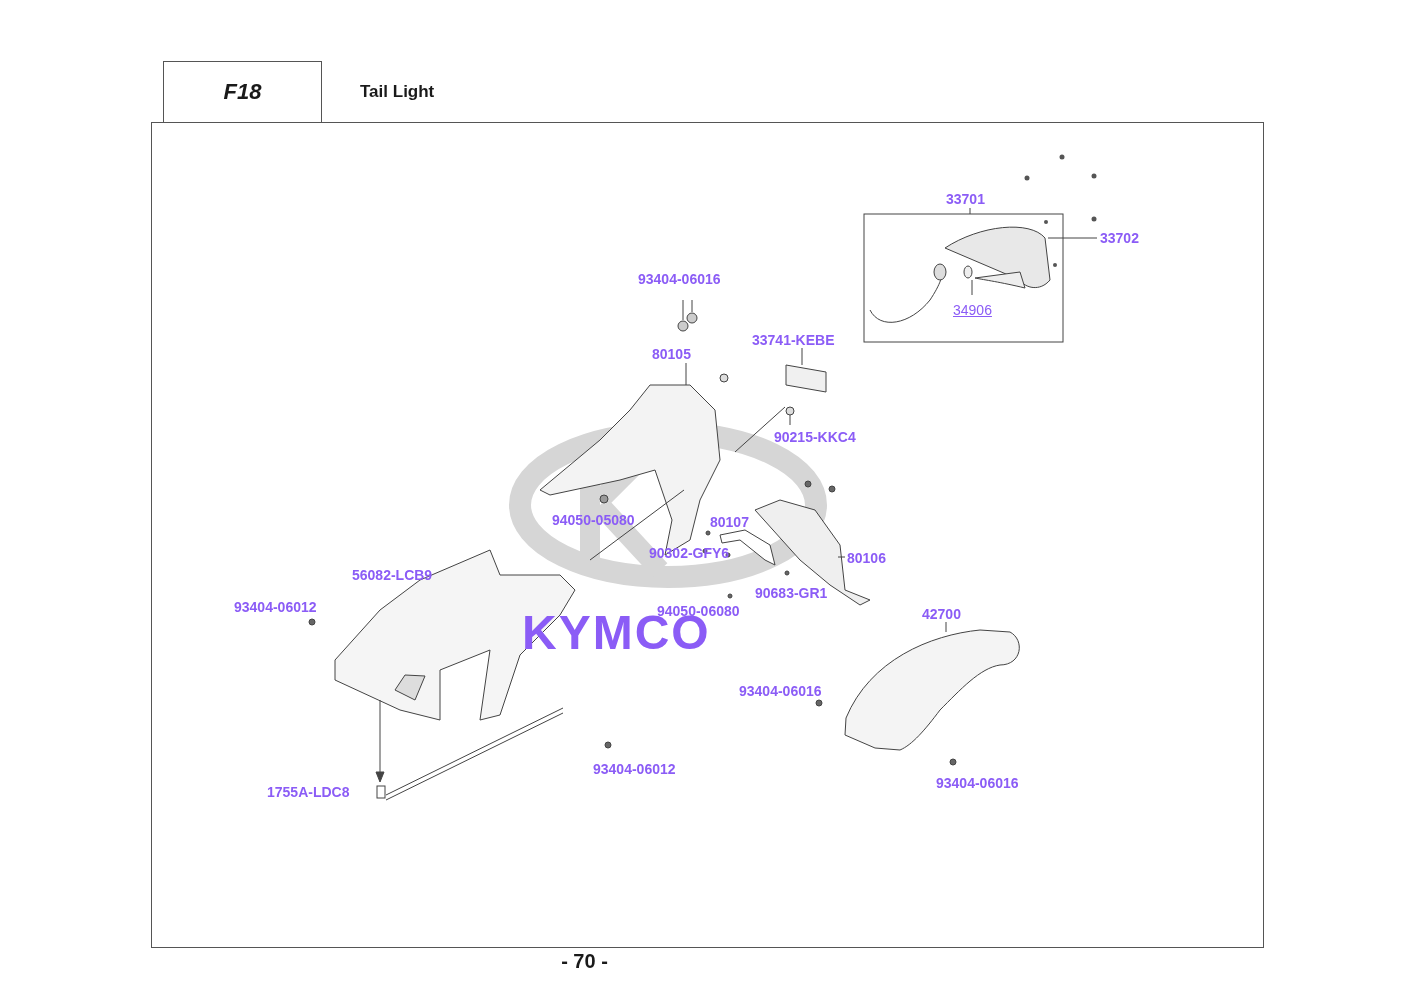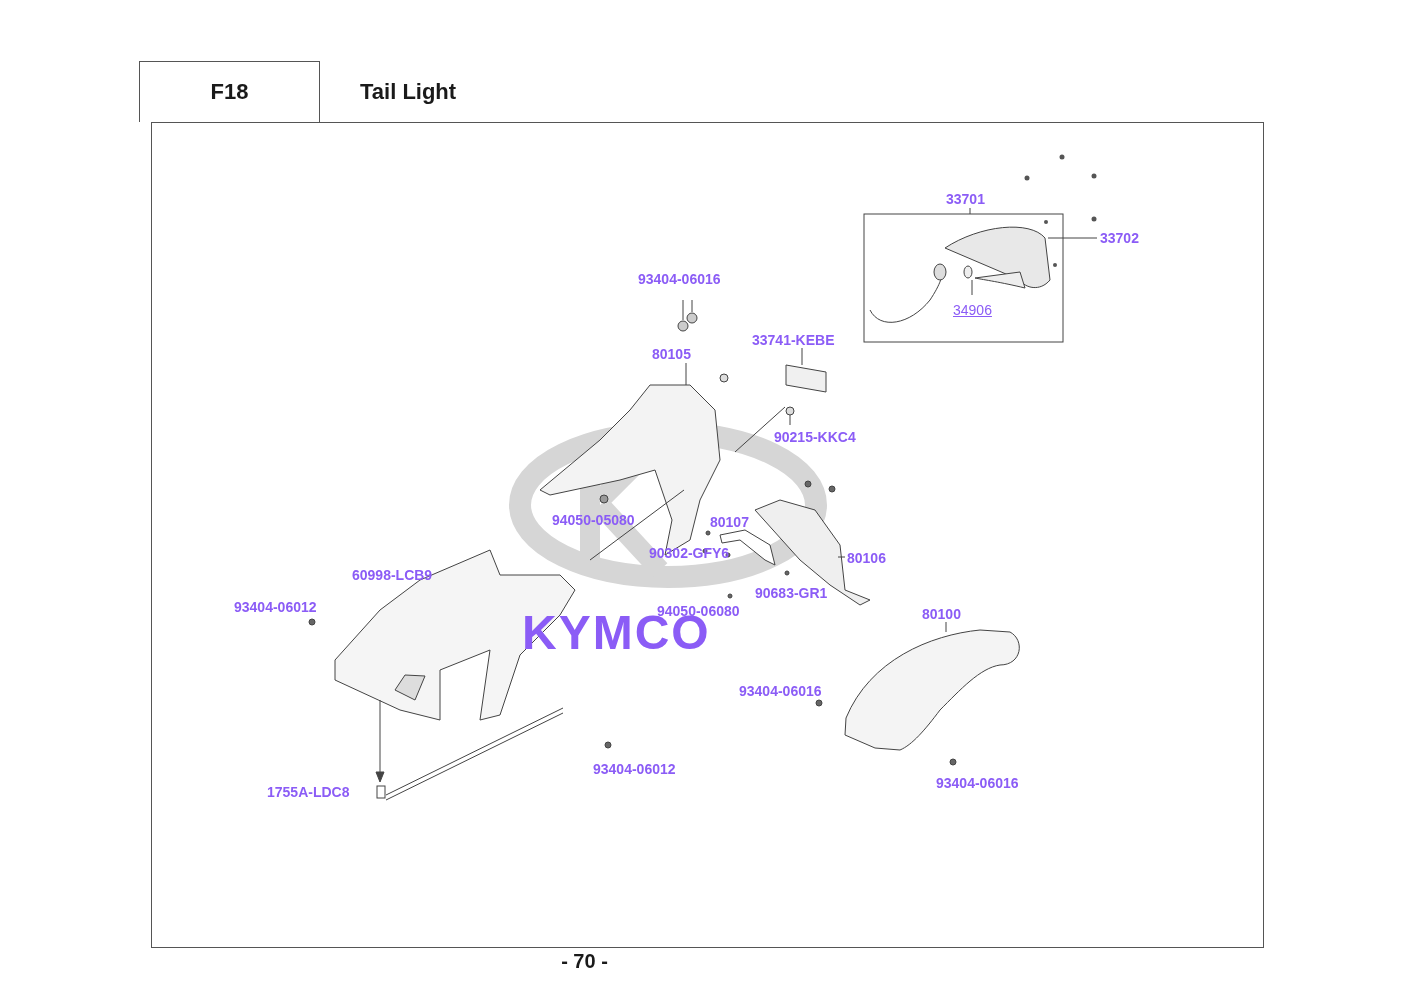--- a/index.html
+++ b/index.html
@@ -1,23 +1,23 @@
 <!DOCTYPE html>
 <html><head>
 <meta charset="utf-8">
 <style>
   html, body { margin:0; padding:0; background:#ffffff; }
   body { width:1415px; height:1000px; position:relative; overflow:hidden;
          font-family:"Liberation Sans", sans-serif; color:#1a1a1a; }
-  .hdr-code { position:absolute; left:139px; top:61px; width:181px; height:61px;
+  .hdr-code { position:absolute; left:163px; top:61px; width:159px; height:61px;
               border:1px solid #555; border-bottom:none; box-sizing:border-box;
               display:flex; align-items:center; justify-content:center;
-              font-weight:bold; font-size:22px; }
+              font-weight:bold; font-size:22px;font-style:italic; }
   .hdr-title { position:absolute; left:360px; top:61px; height:61px; display:flex;
-               align-items:center; font-weight:bold; font-size:22px; }
+               align-items:center; font-weight:bold; font-size:17px; }
   .frame { position:absolute; left:151px; top:122px; width:1113px; height:826px;
            border:1px solid #555; box-sizing:border-box; }
   svg.dia { position:absolute; left:0; top:0; }
   .lbl { position:absolute; font-weight:bold; font-size:14px; color:#8b5cf6; white-space:nowrap; }
   .lbl.light { font-weight:normal; }
   .page { position:absolute; left:0; width:1169px; top:950px; text-align:center;
           font-weight:bold; font-size:20px; }
   .wm { position:absolute; font-weight:bold; font-size:48px; color:#8b5cf6; letter-spacing:2px; }
 </style>
 </head>
@@ -118,21 +118,21 @@
 <div class="lbl" style="left:638px; top:271px;">93404-06016</div>
 <div class="lbl" style="left:620px; top:346px;margin-left:32px;">80105</div>
 <div class="lbl" style="left:752px; top:332px;text-align:right;">33741-KEBE</div>
 <div class="lbl" style="left:774px; top:429px;">90215-KKC4</div>
 <div class="lbl" style="left:552px; top:512px;">94050-05080</div>
 <div class="lbl" style="left:710px; top:514px;">80107</div>
 <div class="lbl" style="left:847px; top:550px;">80106</div>
 <div class="lbl" style="left:649px; top:545px;">90302-GFY6</div>
 <div class="lbl" style="left:755px; top:585px;">90683-GR1</div>
 <div class="lbl" style="left:657px; top:603px;">94050-06080</div>
-<div class="lbl" style="left:352px; top:567px;">60998-LCB9</div>
+<div class="lbl" style="left:352px; top:567px;">56082-LCB9</div>
 <div class="lbl" style="left:234px; top:599px;">93404-06012</div>
-<div class="lbl" style="left:922px; top:606px;">80100</div>
+<div class="lbl" style="left:922px; top:606px;">42700</div>
 <div class="lbl" style="left:739px; top:683px;">93404-06016</div>
 <div class="lbl" style="left:593px; top:761px;">93404-06012</div>
 <div class="lbl" style="left:936px; top:775px;">93404-06016</div>
 <div class="lbl" style="left:267px; top:784px;">1755A-LDC8</div>
 
 <div class="page">- 70 -</div>
 
 </body></html>

